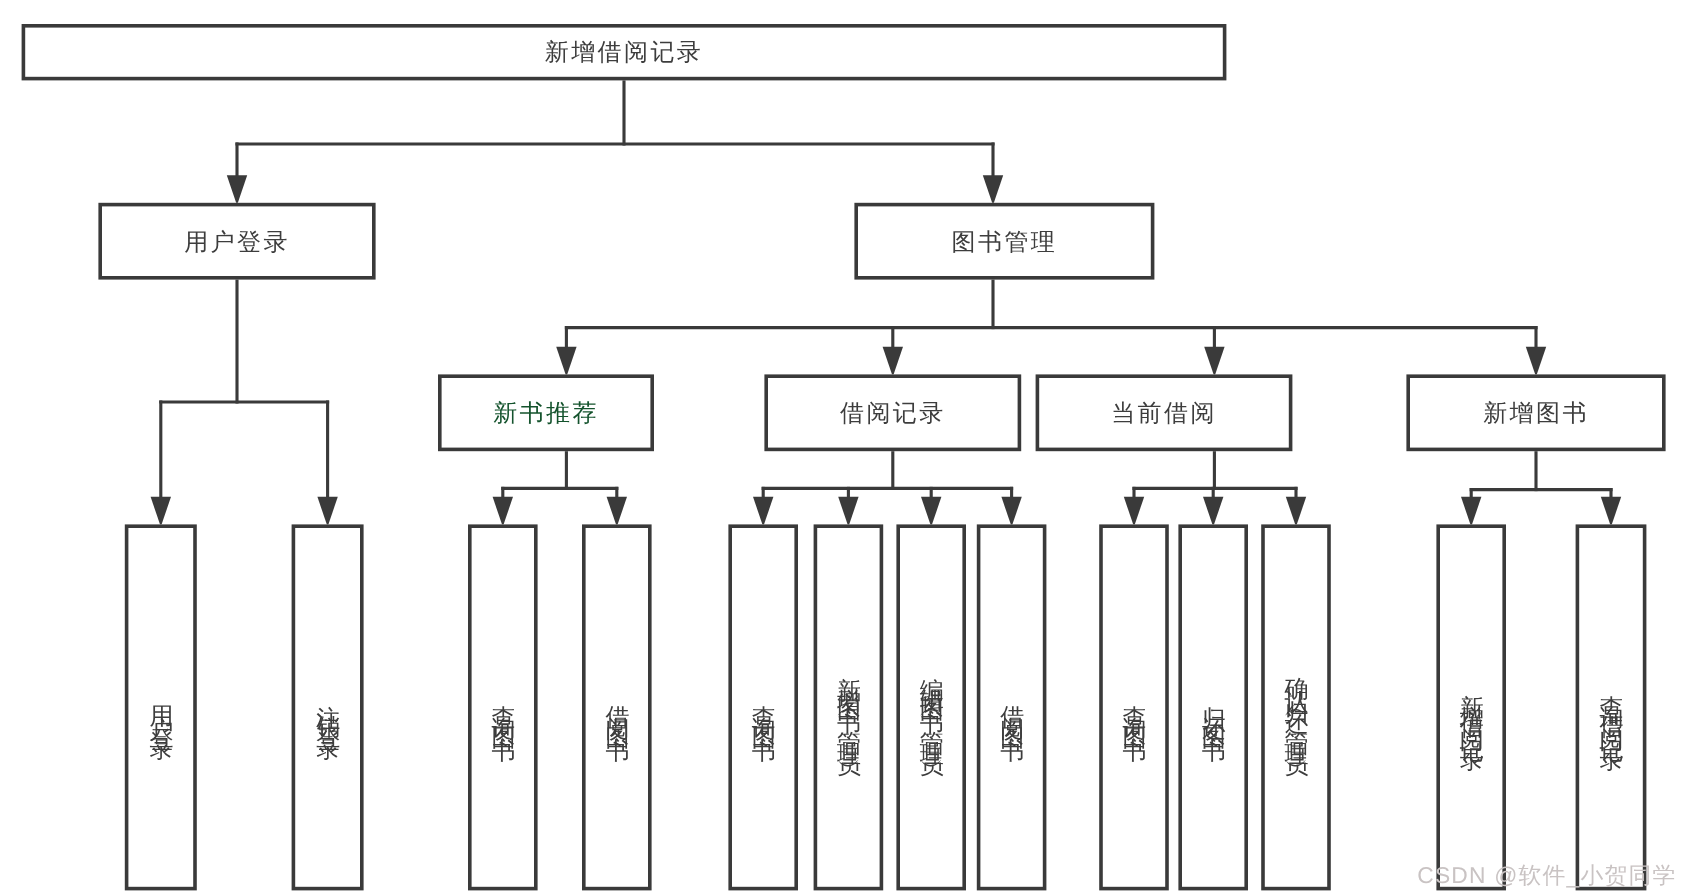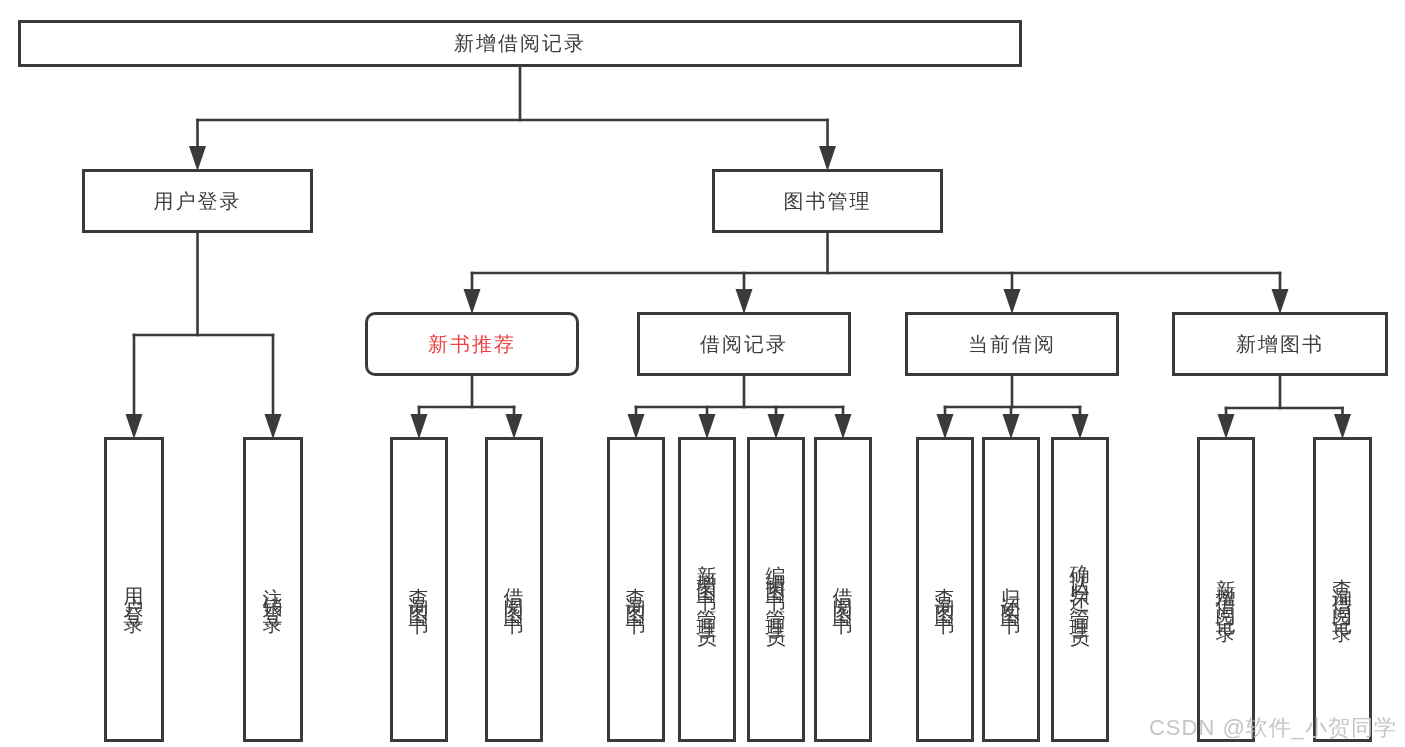--- a/index.html
+++ b/index.html
@@ -31,21 +31,21 @@
     writing-mode:vertical-rl;
     font-size:20px;
     letter-spacing:9px;
     line-height:1;
   }
   .watermark{
     position:absolute;
     right:8px;
     bottom:4px;
     z-index:2;
-    font-size:22px;
+    font-size:19px;
     letter-spacing:1px;
     white-space:nowrap;
   }
 </style>
 </head>
 <body>
 
 <div id="stage">
   <svg id="connectors" width="1405" height="747">
       <line x1="520" y1="67" x2="520" y2="120" stroke="#3a3a3a" stroke-width="2.6" stroke-linecap="square"></line>
@@ -102,30 +102,30 @@
       <polygon points="1334,414 1351,414 1342.5,439" fill="#3a3a3a"></polygon>
     </svg>
 
   <div class="watermark" style="color: rgb(201, 195, 195);">CSDN @软件_小贺同学</div>
 <div class="node h" style="left: 18px; top: 20px; width: 1004px; height: 47px; border-color: rgb(58, 58, 58); color: rgb(61, 61, 61);">
       <span>新增借阅记录</span>
     </div>
     <div class="node h" style="left: 82px; top: 169px; width: 231px; height: 64px; border-color: rgb(58, 58, 58); color: rgb(61, 61, 61);">
       <span>用户登录</span>
     </div>
-    <div class="node h" style="left: 712px; top: 169px; width: 231px; height: 64px; border-color: rgb(58, 58, 58); color: rgb(61, 61, 61);">
+    <div class="node h" style="left: 712px; top: 169px; width: 250px; height: 64px; border-color: rgb(58, 58, 58); color: rgb(61, 61, 61);">
       <span>图书管理</span>
     </div>
-    <div class="node h" style="left: 365px; top: 312px; width: 214px; height: 64px; border-color: rgb(58, 58, 58); color: #ef4444; border-radius: 10px;">
+    <div class="node h" style="left: 365px; top: 312px; width: 180px; height: 64px; border-color: rgb(58, 58, 58); color: #14532d;">
       <span>新书推荐</span>
     </div>
     <div class="node h" style="left: 637px; top: 312px; width: 214px; height: 64px; border-color: rgb(58, 58, 58); color: rgb(61, 61, 61);">
       <span>借阅记录</span>
     </div>
-    <div class="node h" style="left: 905px; top: 312px; width: 214px; height: 64px; border-color: rgb(58, 58, 58); color: rgb(61, 61, 61);">
+    <div class="node h" style="left: 863px; top: 312px; width: 214px; height: 64px; border-color: rgb(58, 58, 58); color: rgb(61, 61, 61);">
       <span>当前借阅</span>
     </div>
     <div class="node h" style="left: 1172px; top: 312px; width: 216px; height: 64px; border-color: rgb(58, 58, 58); color: rgb(61, 61, 61);">
       <span>新增图书</span>
     </div>
     <div class="node v" style="left: 104px; top: 437px; width: 60px; height: 305px; border-color: rgb(58, 58, 58); color: rgb(61, 61, 61);">
       <span>用户登录</span>
     </div>
     <div class="node v" style="left: 243px; top: 437px; width: 60px; height: 305px; border-color: rgb(58, 58, 58); color: rgb(61, 61, 61);">
       <span>注销登录</span>

